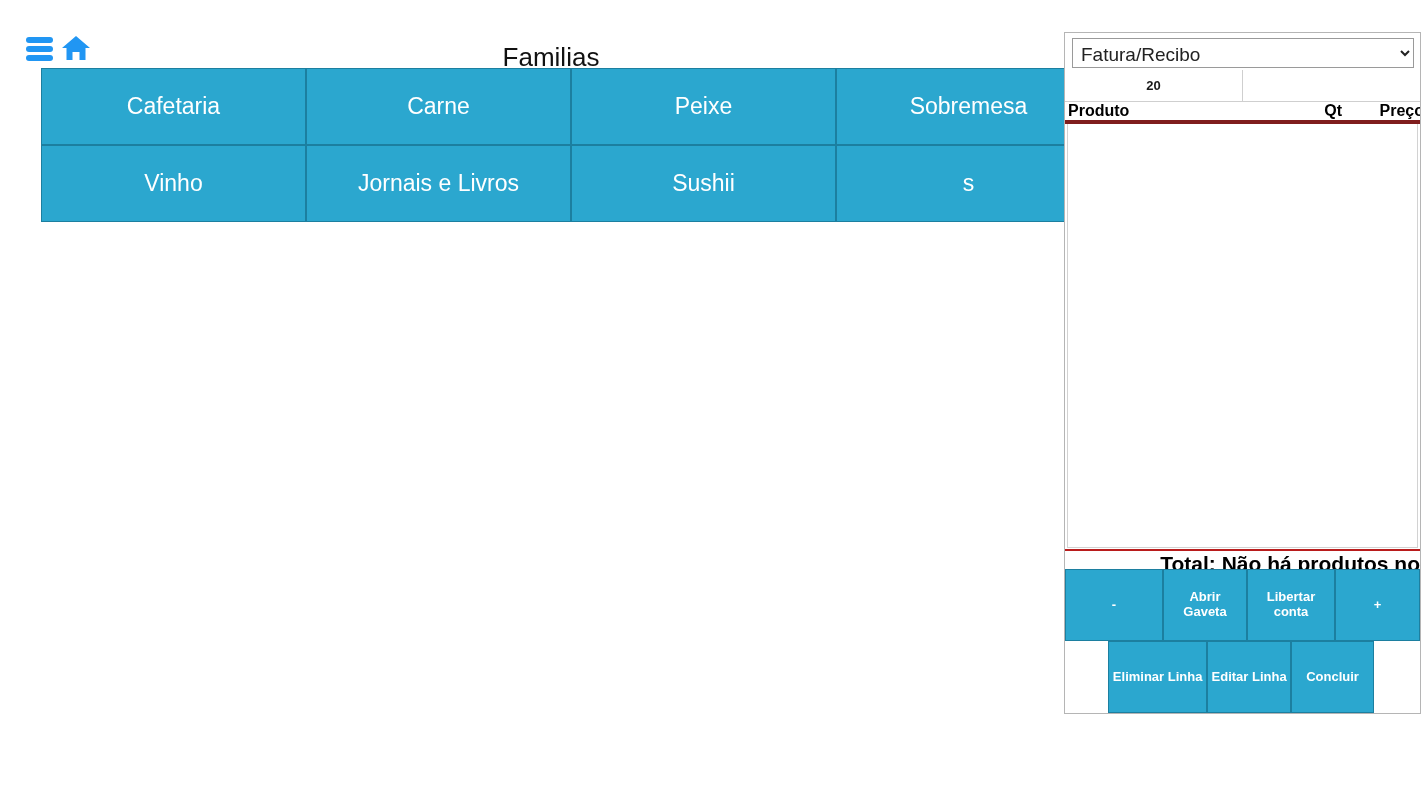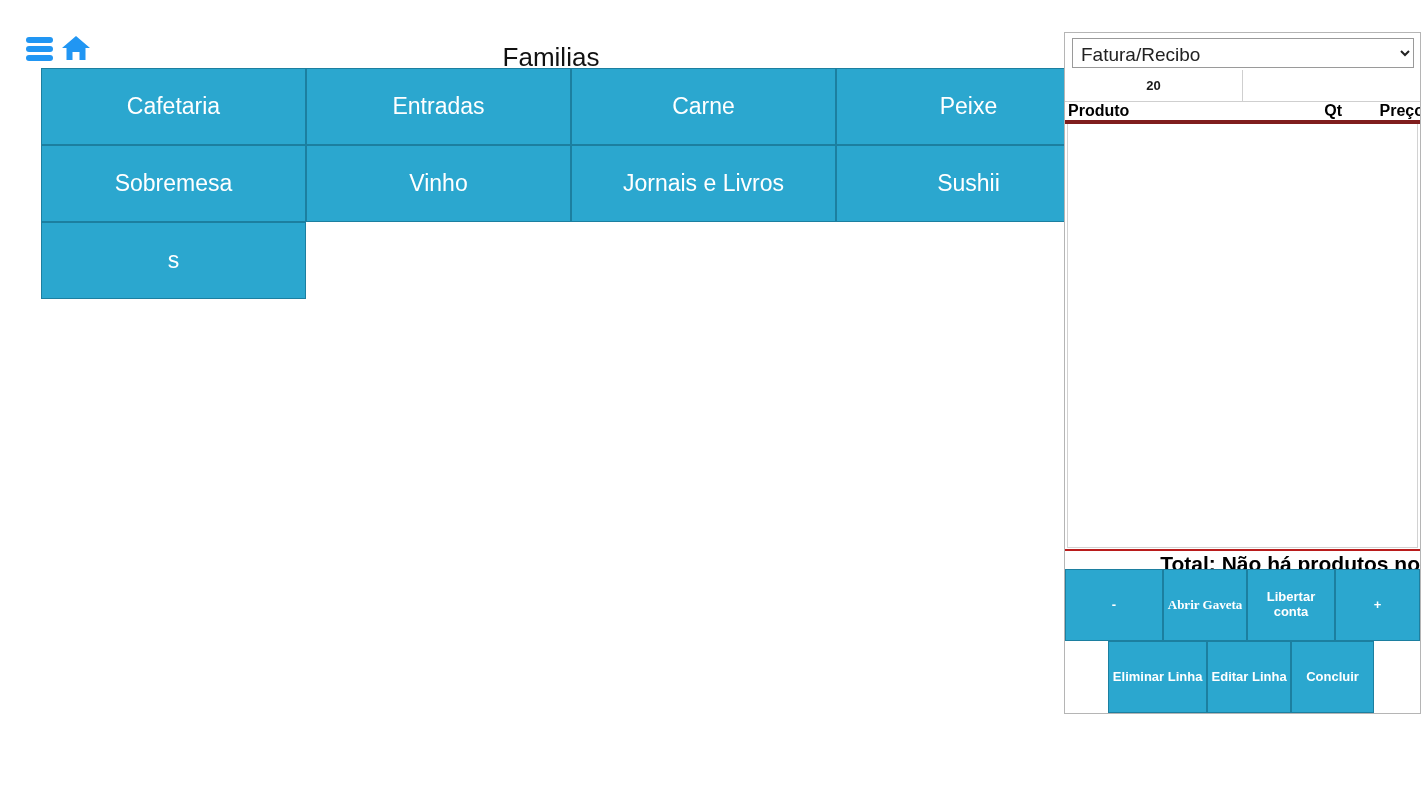--- a/index.html
+++ b/index.html
@@ -291,21 +291,20 @@
       <path d="M15 2 L29 14 L24.5 14 L24.5 26 L18.5 26 L18.5 18 L11.5 18 L11.5 26 L5.5 26 L5.5 14 L1 14 Z" fill="#2196f3"></path>
     </svg>
 
   </div>
 
   <div id="page-title">Familias</div>
 </div>
 
 <div id="category-grid">
   <div class="cat-btn">Cafetaria</div>
-  <div class="cat-btn">Entradas</div>
   <div class="cat-btn">Carne</div>
   <div class="cat-btn">Peixe</div>
   <div class="cat-btn">Sobremesa</div>
   <div class="cat-btn">Vinho</div>
   <div class="cat-btn">Jornais e Livros</div>
   <div class="cat-btn">Sushii</div>
   <div class="cat-btn">s</div>
 </div>
 
 <div id="order-panel">
@@ -330,21 +329,21 @@
   <div id="table-body"></div>
 
   <div id="total-row">
     <div id="total-text">Total: Não há produtos no</div>
   </div>
 
   <div id="action-rows">
 
     <div class="action-row row-1">
       <div class="act-btn" style="width:98px;">-</div>
-      <div class="act-btn" style="width:84px;font-family:Liberation Serif, serif;">Abrir Gaveta</div>
+      <div class="act-btn" style="width:84px;">Abrir Gaveta</div>
       <div class="act-btn" style="width:88px;">Libertar conta</div>
       <div class="act-btn" style="width:85px;">+</div>
     </div>
 
     <div class="action-row row-2">
       <div class="act-spacer" style="width:46px;"></div>
       <div class="act-btn" style="width:105px;">Eliminar Linha</div>
       <div class="act-btn" style="width:89px;">Editar Linha</div>
       <div class="act-btn" style="width:88px;">Concluir</div>
       <div class="act-spacer" style="width:49px;"></div>

